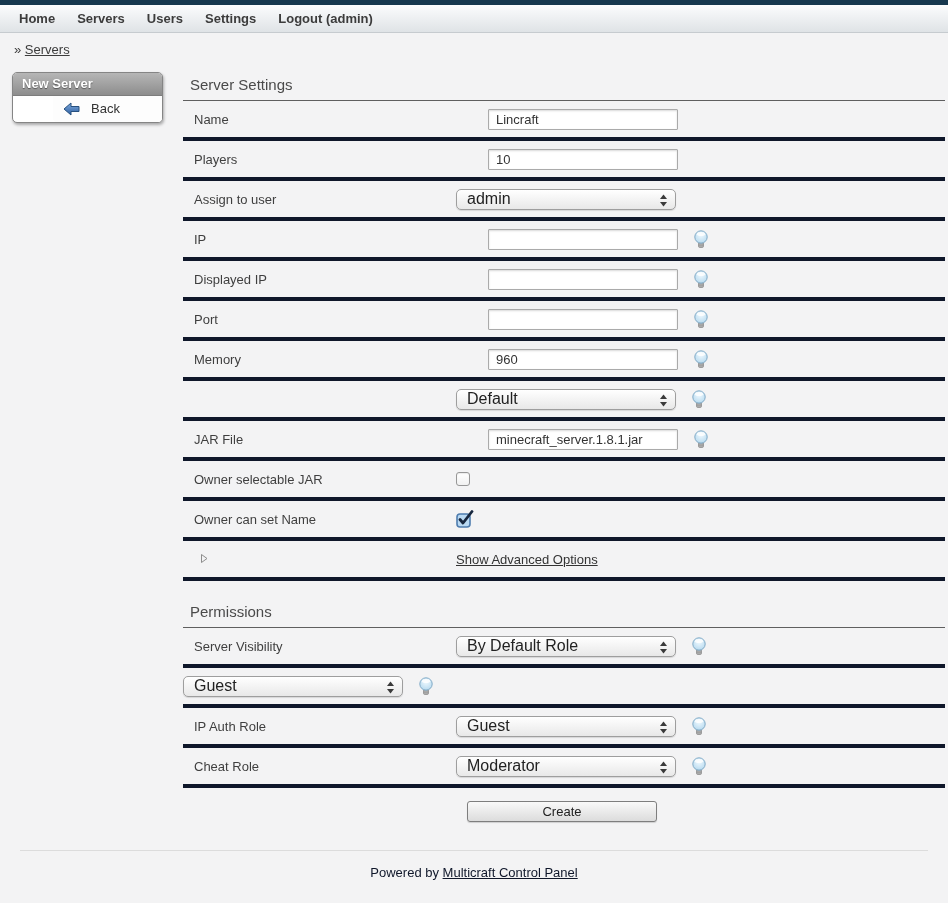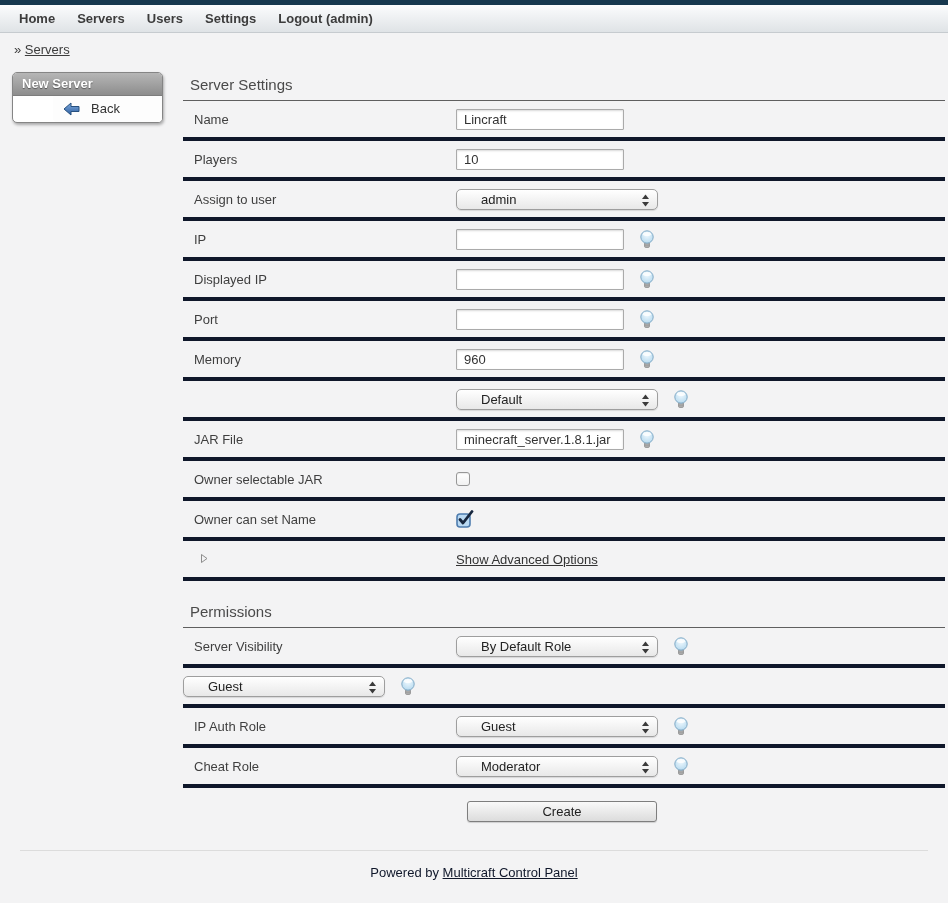--- a/index.html
+++ b/index.html
@@ -57,35 +57,35 @@
   }
   .section-gap { margin-top:9px; }
   .form-row {
     display:flex; align-items:center;
     height:40px;
     border-bottom:4px solid #0f172a;
   }
   .row-label { width:273px; padding-left:11px; font-size:13px; color:#3f3f3f; flex:none; }
   .row-control { display:flex; align-items:center; }
   input.txt {
-    width:168px; height:21px;
+    width:190px; height:21px;
     border:1px solid #aaa; border-radius:1px;
     background:#fff;
     box-shadow:inset 0 1px 2px rgba(0,0,0,0.15);
     font:13px "Liberation Sans", sans-serif;
-    color:#333; padding:2px 7px;
+    color:#333; padding:2px 7px;margin-left:32px;
   }
   .select {
-    width:202px; height:21px;
+    width:220px; height:21px;
     border:1px solid #9e9e9e; border-radius:5px;
     background:linear-gradient(#ffffff,#e8e8e8);
     box-shadow:0 1px 1px rgba(0,0,0,0.12);
     display:flex; align-items:center;
-    position:relative; padding-left:24px;
-    font-size:13px; color:#222; cursor:pointer;
+    position:relative; padding-left:10px;
+    font-size:16px; color:#222; cursor:pointer;
   }
   .select .arrows { position:absolute; right:8px; top:4px; line-height:0; }
   .chk-un {
     width:14px; height:14px;
     border:1px solid #979797; border-radius:3px;
     background:linear-gradient(#fff,#f1f1f1);
     box-shadow:inset 0 1px 1px rgba(0,0,0,0.08);
     cursor:pointer;
   }
   .chk-wrap { line-height:0; cursor:pointer; }

